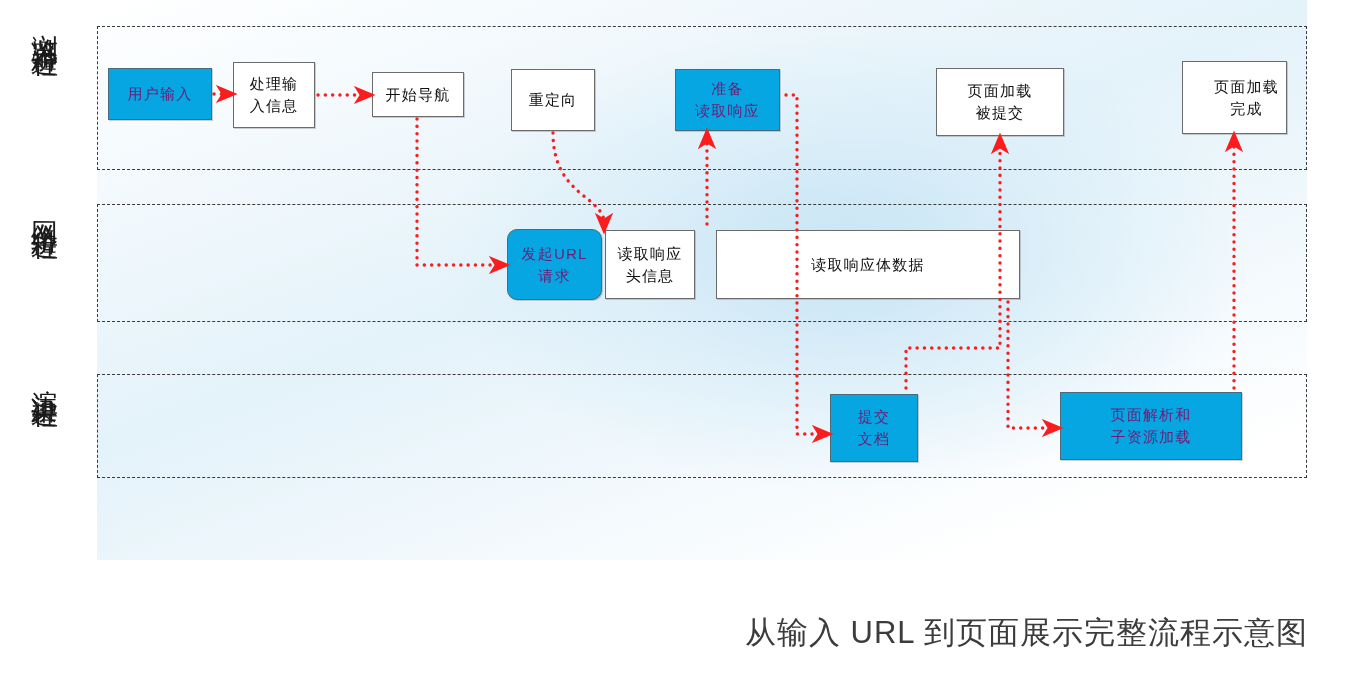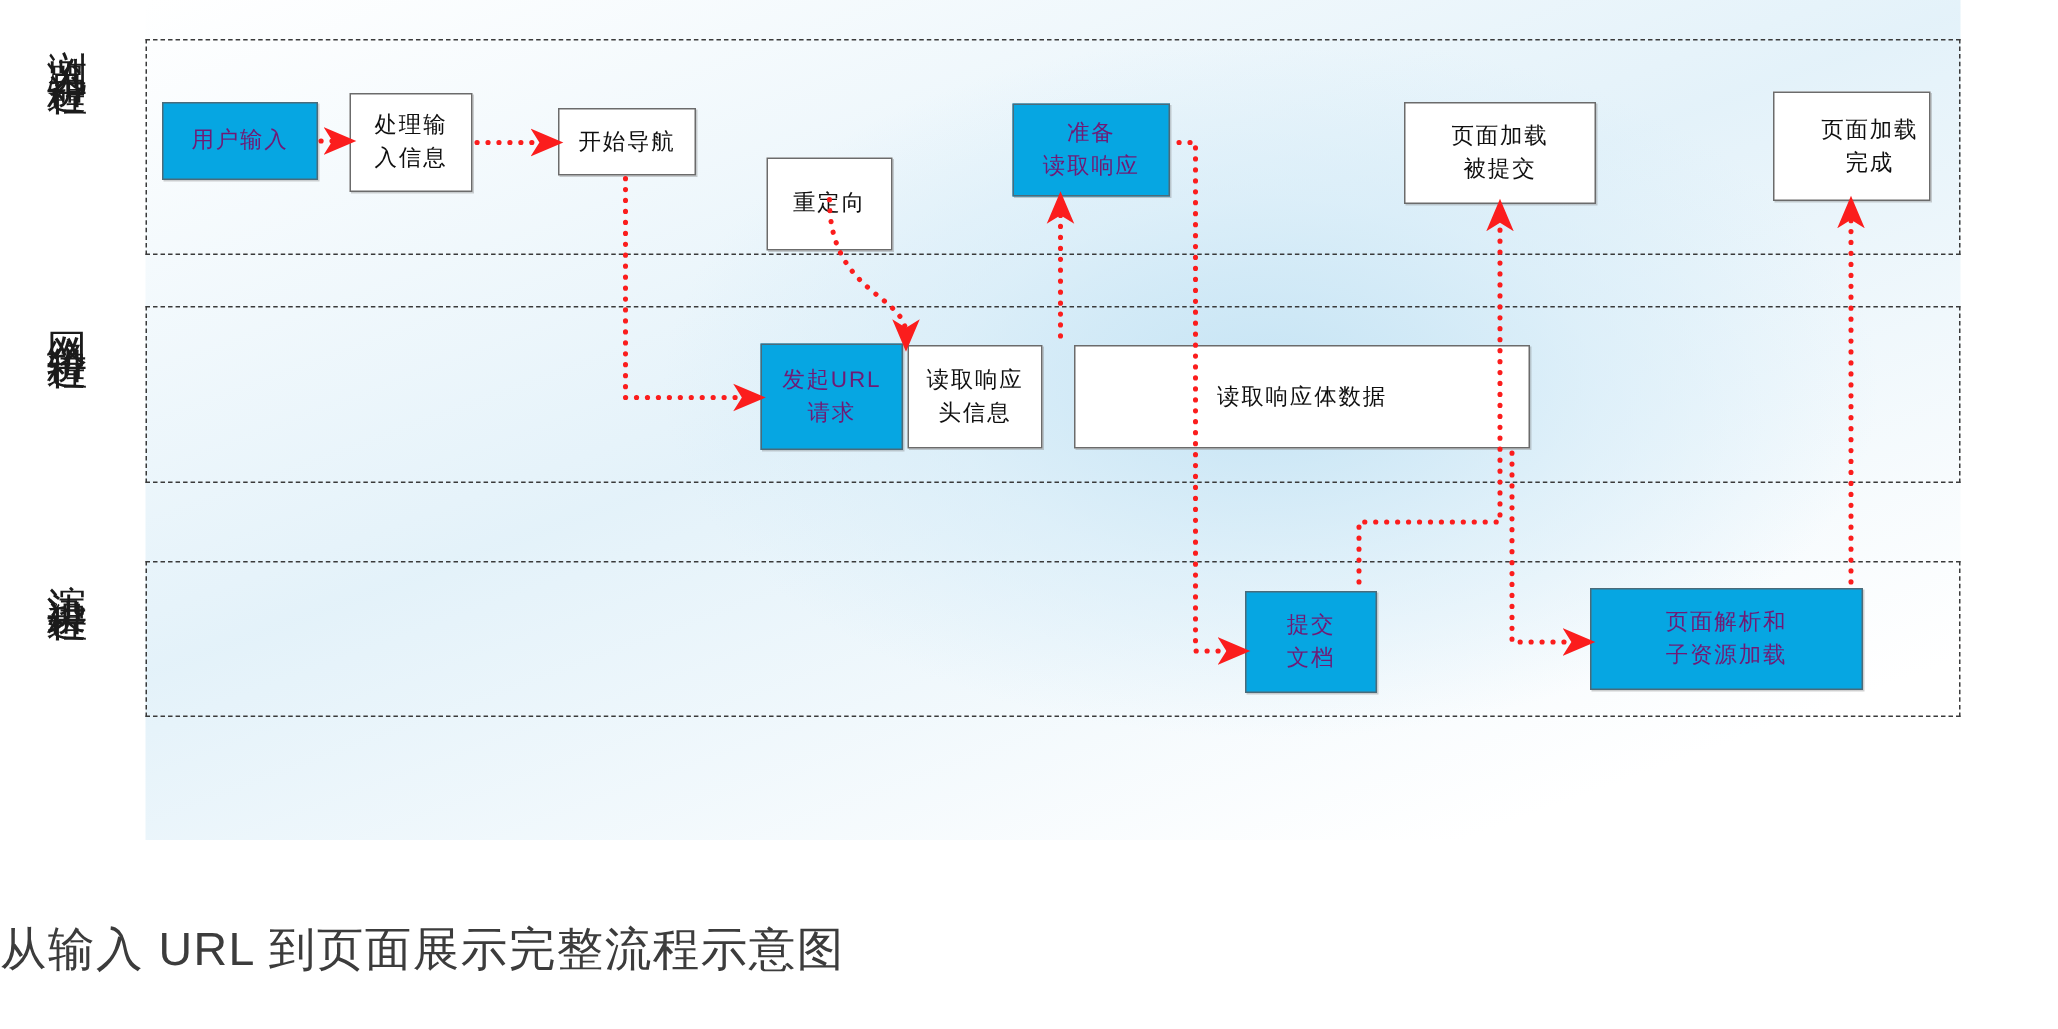--- a/index.html
+++ b/index.html
@@ -88,21 +88,21 @@
     height: 686px;
     pointer-events: none;
   }
 
   
   .caption {
     position: absolute;
     left: 0;
     top: 612px;
     width: 1308px;
-    text-align: left;
+    text-align: right;
     font-size: 31px;
     color: #3c3c3c;
     letter-spacing: 1px;
   }
 </style>
 </head>
 <body>
 
 <div id="stage">
 
@@ -116,32 +116,32 @@
   <div class="lane" style="left:97px; top:204px; width:1210px; height:118px;"></div>
   <div class="lane" style="left:97px; top:374px; width:1210px; height:104px;"></div>
 
   <div class="node blue" style="left:108px; top:68px;  width:104px; height:52px;">用户输入</div>
 
   <div class="node" style="left:233px; top:62px;  width:82px;  height:66px;">处理输
 入信息</div>
 
   <div class="node" style="left:372px; top:72px;  width:92px;  height:45px;">开始导航</div>
 
-  <div class="node" style="left:511px; top:69px;  width:84px;  height:62px;margin-top:36px;">重定向</div>
+  <div class="node" style="left:511px; top:69px;  width:84px;  height:62px;">重定向</div>
 
   <div class="node blue" style="left:675px; top:69px;  width:105px; height:62px;">准备
 读取响应</div>
 
   <div class="node" style="left:936px; top:68px;  width:128px; height:68px;">页面加载
 被提交</div>
 
   <div class="node" style="left:1182px; top:61px; width:105px; height:73px;padding-left:24px;">页面加载
 完成</div>
 
-  <div class="node blue" style="left:507px; top:229px; width:95px;  height:71px;">发起URL
+  <div class="node blue" style="left:507px; top:229px; width:95px;  height:71px;border-radius:10px;">发起URL
 请求</div>
 
   <div class="node" style="left:605px; top:230px; width:90px;  height:69px;">读取响应
 头信息</div>
 
   <div class="node" style="left:716px; top:230px; width:304px; height:69px;">读取响应体数据</div>
 
   <div class="node blue" style="left:830px; top:394px; width:88px;  height:68px;">提交
 文档</div>
 

